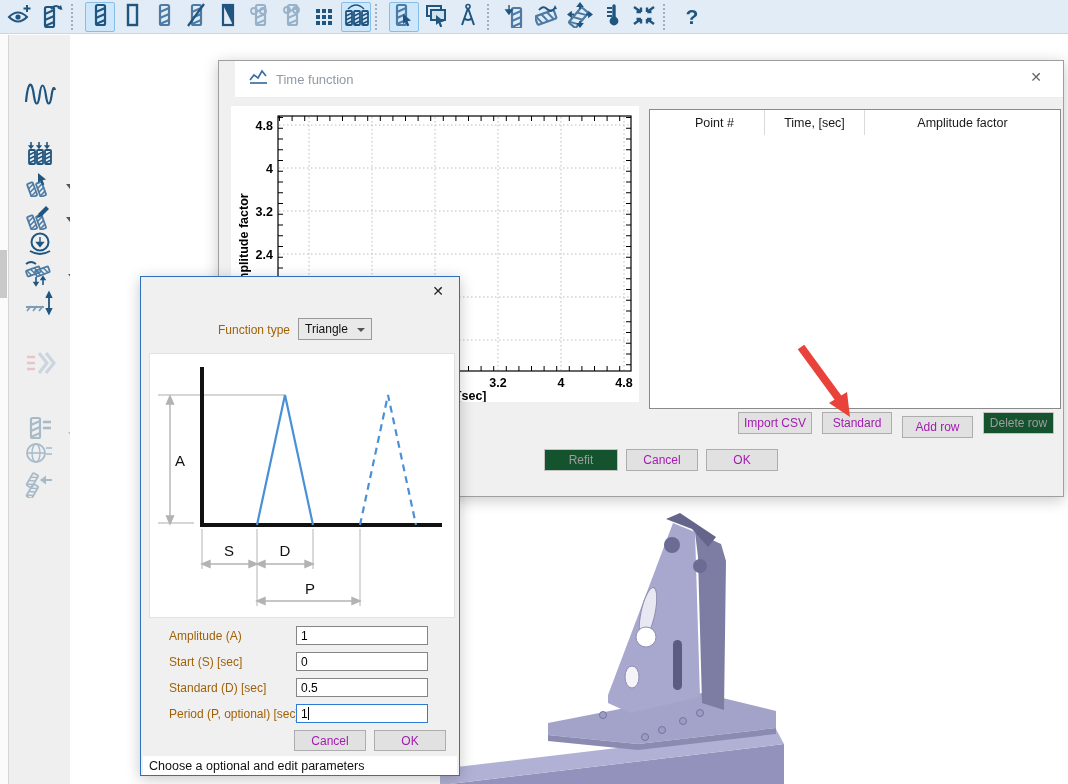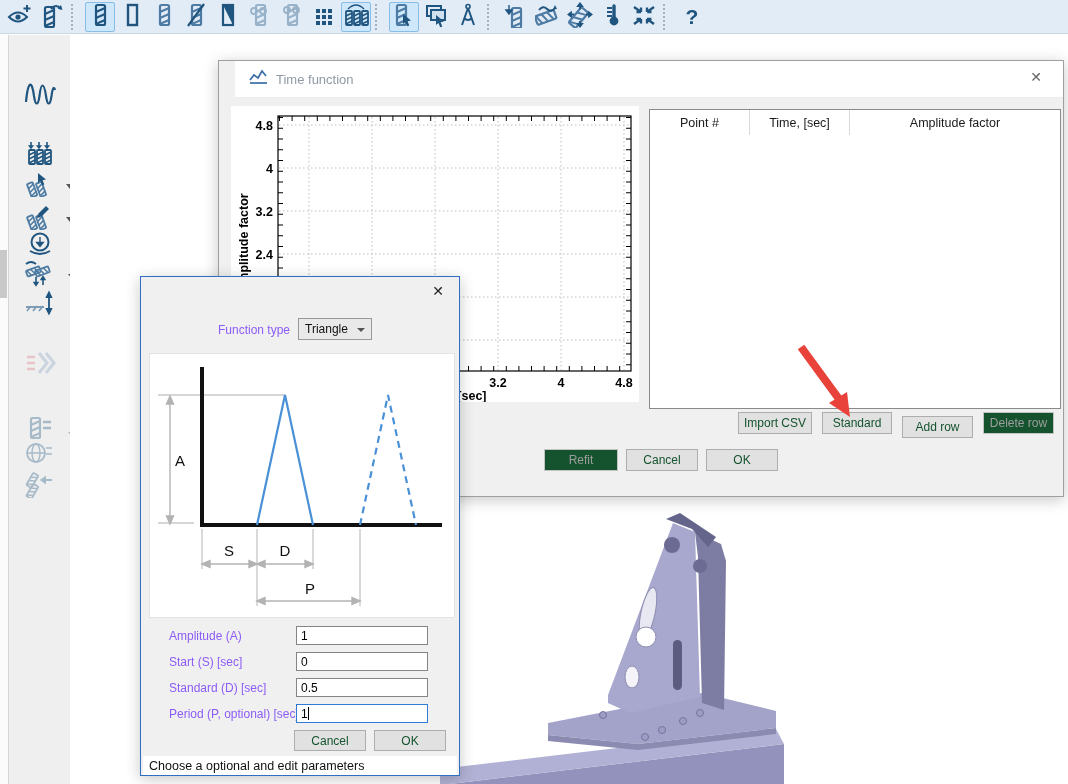--- a/index.html
+++ b/index.html
@@ -35,35 +35,35 @@
   .dlg-title{position:absolute;left:0;top:0;right:0;background:#fff;display:flex;align-items:center;margin-left:16px;}
   .dlg-close{position:absolute;top:4px;width:30px;height:24px;display:flex;align-items:center;
              justify-content:center;font-size:14px;color:#666;}
 
   #tfDlg{left:218px;top:60px;width:846px;height:437px;border:1px solid #9f9f9f;z-index:20;}
   #tfDlg .dlg-title{height:36px;border-bottom:1px solid #ececec;}
   #tfTitleText{margin-left:8px;font-size:13px;color:#8f9aa6;}
   #tfChart{position:absolute;left:12px;top:45px;}
   #tfTable{position:absolute;left:430px;top:48px;width:412px;height:300px;background:#fff;
            border:1px solid #8a8a8a;box-sizing:border-box;}
-  #tfTable .hdr{display:flex;height:25px;align-items:center;font-size:12.5px;color:#1a1a1a;}
+  #tfTable .hdr{display:flex;height:25px;align-items:center;font-size:12.5px;color:#1a1a1a;margin-left:15px;}
   #tfTable .hcell{display:flex;align-items:center;justify-content:center;height:100%;box-sizing:border-box;}
   #tfTable .hcell:nth-child(1){width:100px;border-right:1px solid #dadada;}
   #tfTable .hcell:nth-child(2){width:100px;border-right:1px solid #dadada;}
   #tfTable .hcell:nth-child(3){flex:1;}
 
-  .btn{position:absolute;background:#e1e1e1;border:1px solid #adadad;font-size:12px;color:#14532d;
+  .btn{position:absolute;background:#e1e1e1;border:1px solid #adadad;font-size:12px;color:#a21caf;
        display:flex;align-items:center;justify-content:center;height:22px;box-sizing:border-box;}
   .btn.dis{color:#9e9e9e;border-color:#c3c3c3;background:#14532d;}
 
   #stdDlg{left:140px;top:276px;width:320px;height:500px;border:1px solid #2e6fc0;z-index:40;}
   #stdDlg .dlg-title{height:30px;border-bottom:1px solid #ededed;}
   #stdTitleText{margin-left:7px;font-size:12.5px;color:#111;}
   #stdDlg .dlg-close{color:#222;top:2px;}
-  .frm-label{position:absolute;font-size:12px;color:#8b5cf6;white-space:nowrap;}
+  .frm-label{position:absolute;font-size:12px;color:#a16207;white-space:nowrap;}
   .tfield{position:absolute;left:155px;width:132px;height:19px;background:#fff;border:1px solid #858585;
           box-sizing:border-box;display:flex;align-items:center;padding:0 4px;font-size:12px;color:#000;}
   .tfield.focused{border:1px solid #2f7bd6;}
   .caret{width:1px;height:13px;background:#000;}
   #stdDiagram{position:absolute;left:8px;top:76px;background:#fff;border:1px solid #e2e2e2;}
   #stdStatus{position:absolute;left:2px;top:479px;width:314px;height:19px;background:#fff;
              display:flex;align-items:center;padding-left:6px;font-size:12.5px;color:#111;box-sizing:border-box;}
   #ftDrop{position:absolute;left:157px;top:41px;width:74px;height:22px;background:#e9e9e9;
           border:1px solid #999;box-sizing:border-box;display:flex;align-items:center;
           padding-left:6px;font-size:12px;color:#111;}

